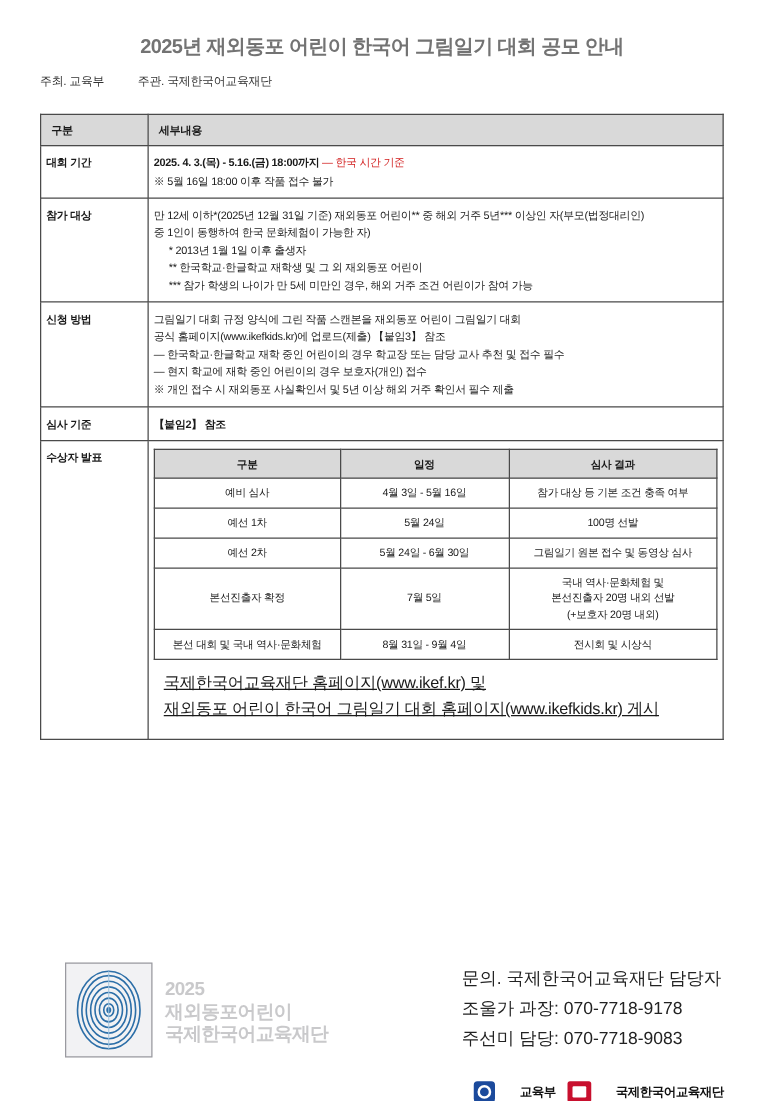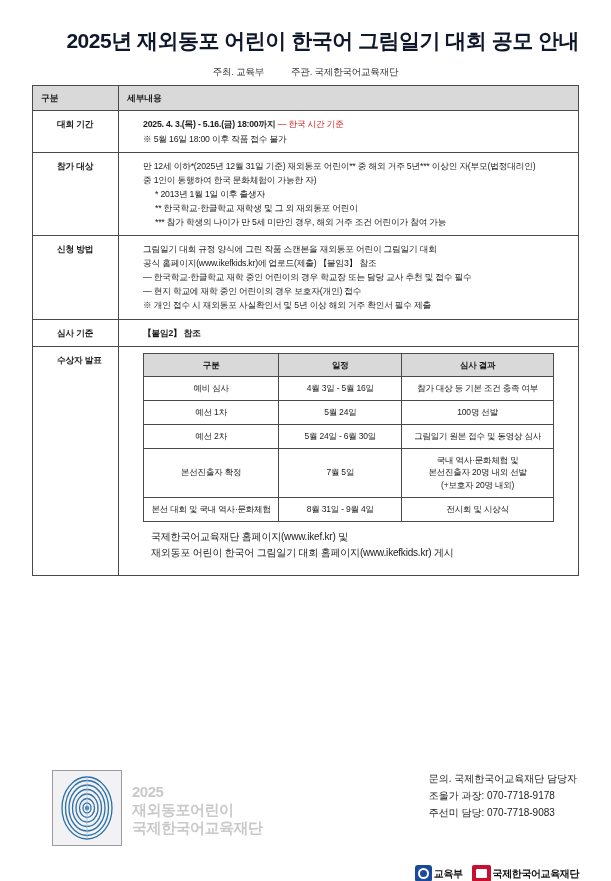--- a/index.html
+++ b/index.html
@@ -5,35 +5,35 @@
   html,body{margin:0;padding:0;}
   body{
     width:611px;height:881px;
     background:#ffffff;
     font-family:"Liberation Sans", sans-serif;
     color:#1a1a1a;
     -webkit-font-smoothing:antialiased;
   }
   .page{position:relative;width:611px;height:881px;box-sizing:border-box;padding:0 32px;}
   .doc-title{
-    text-align:right;font-size:21px;font-weight:bold;letter-spacing:-0.5px;
-    margin:27px 0 0 0;color:#0f172a;
+    text-align:center;font-size:16px;font-weight:bold;letter-spacing:-0.5px;
+    margin:27px 0 0 0;color:#737373;
   }
   .doc-sub{
-    text-align:center;font-size:9.5px;margin:11px 0 0 0;color:#333;letter-spacing:-0.2px;
+    font-size:9.5px;margin:11px 0 0 0;color:#333;letter-spacing:-0.2px;
   }
   .doc-sub .gap{display:inline-block;width:22px;}
   table.main{
-    width:100%;border-collapse:collapse;margin-top:6px;
+    width:100%;border-collapse:collapse;margin-top:19px;
     table-layout:fixed;
   }
   table.main td,table.main th{
     border:1px solid #4a4a4a;
     vertical-align:top;
-    padding:6px 24px;
+    padding:6px 4px;
     font-size:8.7px;
     line-height:1.62;
     letter-spacing:-0.2px;
   }
   table.main th{
     background:#d9d9d9;
     font-weight:bold;
     text-align:left;
     font-size:8.9px;
     padding:5px 8px;
@@ -58,44 +58,44 @@
     text-align:center;
     vertical-align:middle;
     font-size:8.5px;
     padding:5px 3px;
     line-height:1.5;
     letter-spacing:-0.2px;
   }
   table.inner th{background:#d9d9d9;font-weight:bold;}
   td.nopad{padding:0;border:1px solid #4a4a4a;}
   .award-note{
-    padding:7px 8px 7px 8px;font-size:10px;line-height:1.65;border:none;
+    padding:7px 8px 7px 8px;font-size:13px;line-height:1.65;border:none;text-decoration:underline;
   }
   
   .footer{
     position:absolute;left:32px;right:32px;bottom:24px;height:120px;
   }
   .logo-block{position:absolute;left:20px;top:6px;display:flex;align-items:center;}
   .emblem{
     width:68px;height:74px;border:1px solid #9a9aa0;background:#f2f2f4;
     position:relative;overflow:hidden;
   }
   .emblem .rings{position:absolute;left:50%;top:50%;transform:translate(-50%,-50%);}
   .logo-text{
     margin-left:10px;color:#c9c9cb;font-weight:bold;line-height:1.22;
     font-size:15px;letter-spacing:-0.5px;padding-top:4px;
   }
   .logo-text .y{font-size:15px;}
   .contact{
-    position:absolute;right:2px;top:6px;text-align:left;font-size:10px;line-height:1.72;color:#222;
+    position:absolute;right:2px;top:6px;text-align:left;font-size:14px;line-height:1.72;color:#222;
   }
   .org-row{
     position:absolute;right:0px;bottom:2px;display:flex;align-items:center;gap:9px;
   }
-  .org{display:flex;align-items:center;gap:2px;font-size:10px;font-weight:bold;color:#111;letter-spacing:-0.4px;}
+  .org{display:flex;align-items:center;gap:20px;font-size:10px;font-weight:bold;color:#111;letter-spacing:-0.4px;}
   .moe-mark{width:17px;height:17px;background:#1b4a9c;border-radius:3px;position:relative;}
   .moe-mark:after{content:"";position:absolute;left:3px;top:3px;width:11px;height:11px;border:2px solid #fff;border-radius:50%;box-sizing:border-box;}
   .ikef-mark{width:19px;height:17px;background:#c8102e;border-radius:2px;position:relative;}
   .ikef-mark:after{content:"";position:absolute;left:4px;top:4px;width:11px;height:9px;background:#fff;border-radius:1px;}
 </style>
 </head>
 <body>
 
 <div class="page">
 

